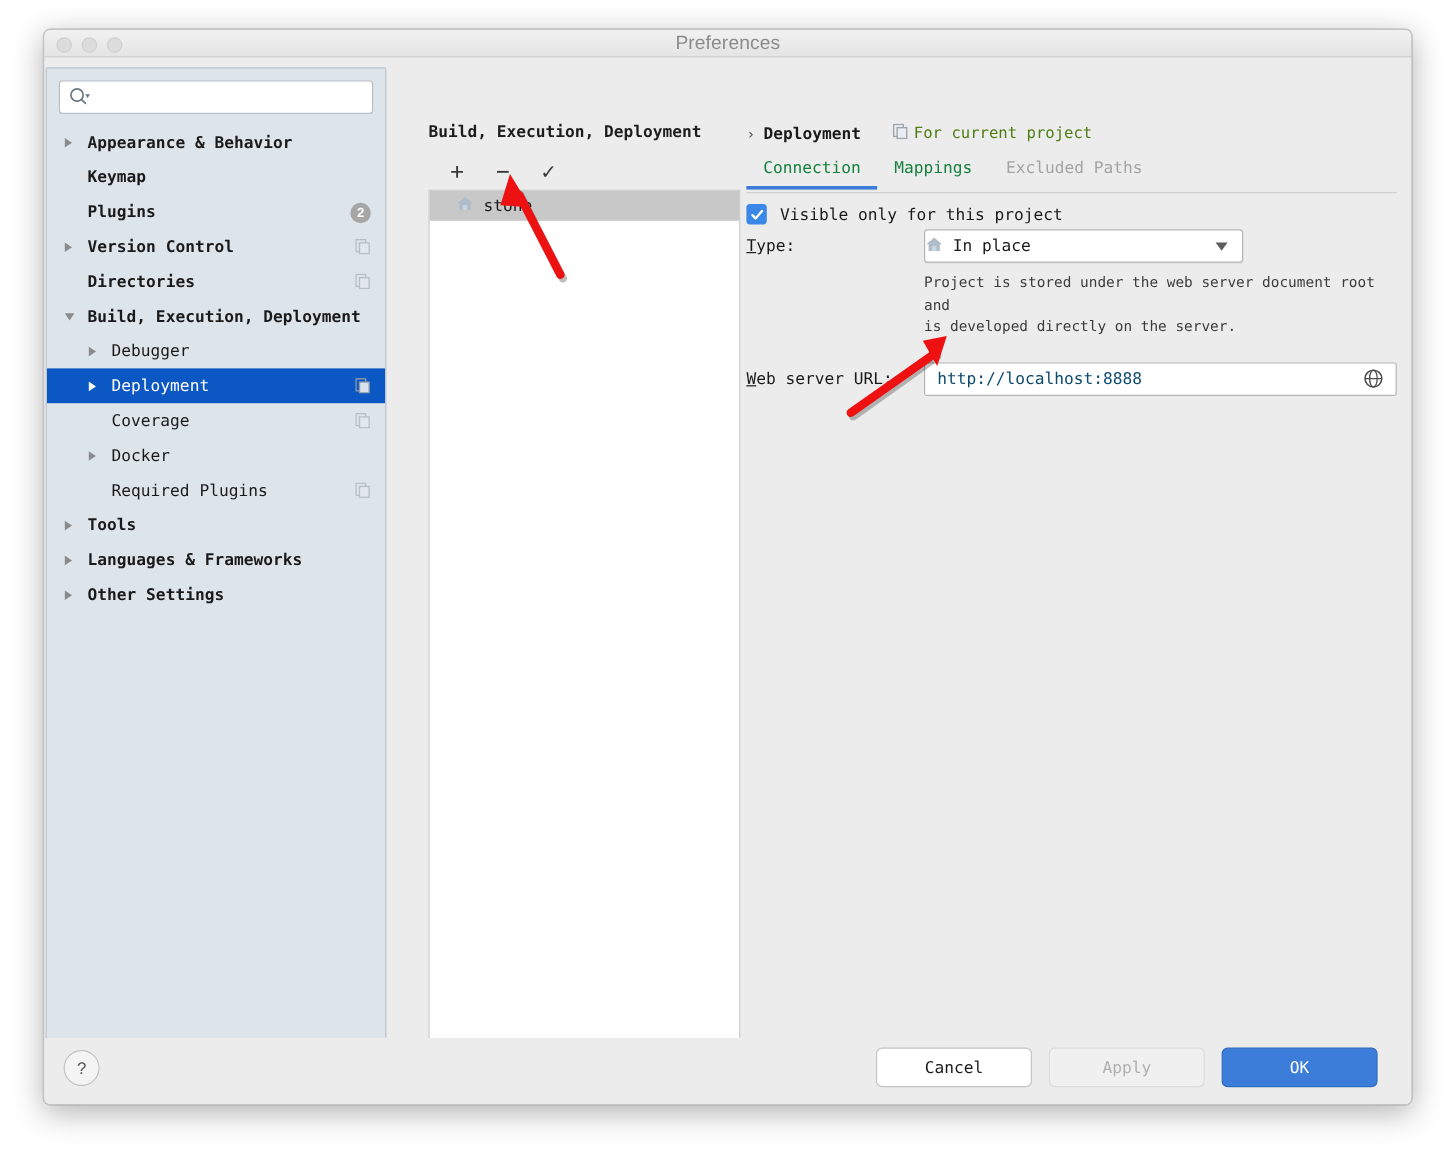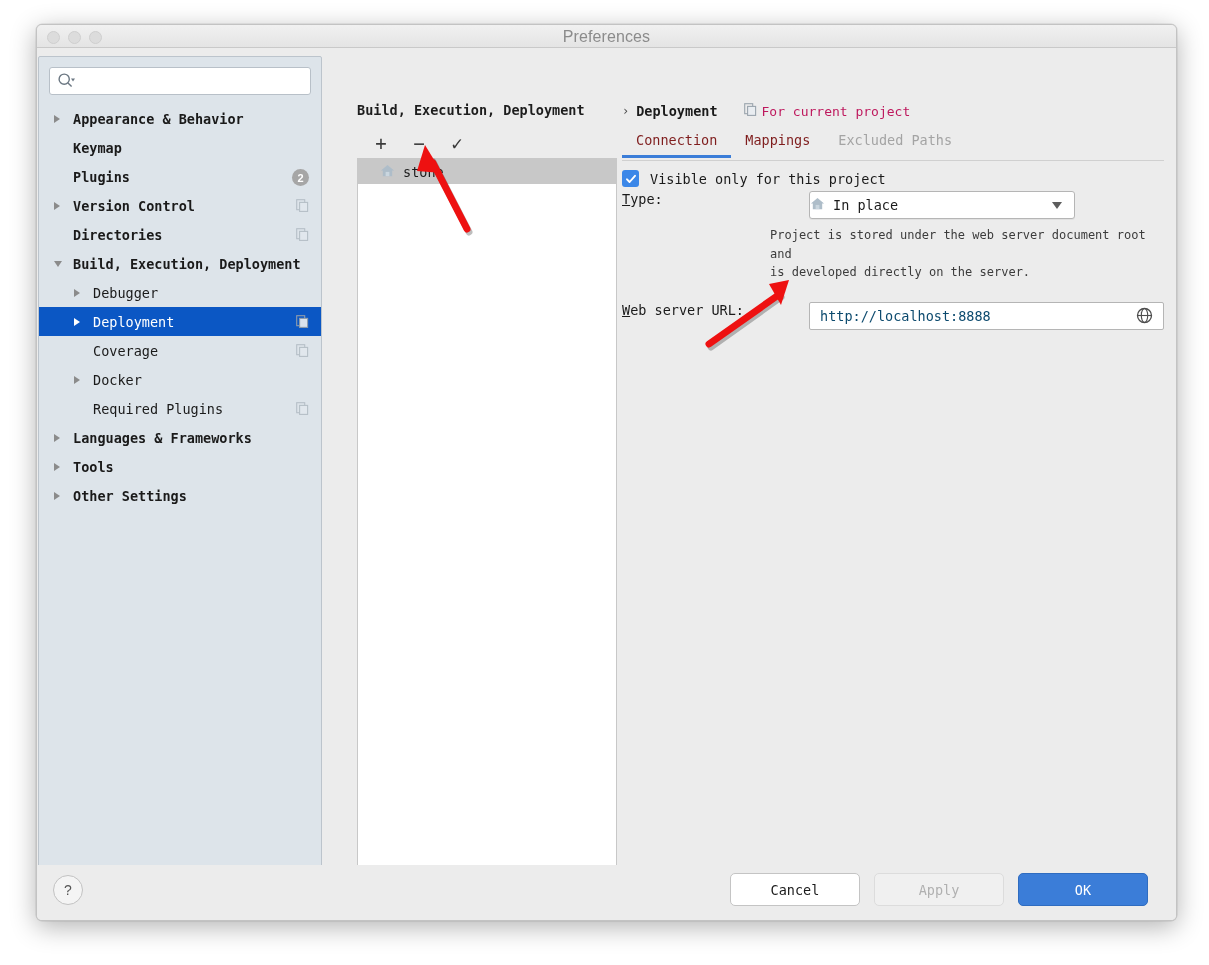--- a/index.html
+++ b/index.html
@@ -112,47 +112,47 @@
   
   .right { position: absolute; left: 578px; top: 48px; right: 0; bottom: 55px; }
   .breadcrumb {
     position: absolute; left: 7px; top: 7px; display: flex; align-items: center; gap: 7px;
     font-size: 13.5px;
   }
   .bc-sep { color: #4a4a4a; font-size: 12px; }
   .bc-cur { font-weight: bold; color: #1a1a1a; }
   .bc-note {
     display: flex; align-items: center; gap: 5px;
-    margin-left: 19px; color: #be185d; font-size: 13px;
+    margin-left: 19px; color: #4d7c0f; font-size: 13px;
   }
 
   .tabs {
     position: absolute; left: 7px; right: 12px; top: 34px; height: 30px;
     display: flex; align-items: flex-start; gap: 0;
     border-bottom: 1px solid #d0d0d0;
   }
   .tab {
-    padding: 2px 14px 9px 14px; font-size: 13.5px; color: #7f1d1d;
+    padding: 2px 14px 9px 14px; font-size: 13.5px; color: #15803d;
     position: relative;
   }
   .tab.disabled { color: #a4a4a4; }
   .tab.active::after {
     content: ""; position: absolute; left: 0; right: 0; bottom: -1px;
     height: 3px; background: #3b7dd8;
   }
 
   .form { position: absolute; left: 7px; right: 12px; top: 74px; }
   .chk-row { display: flex; align-items: center; gap: 11px; margin-bottom: 4px; }
   .checkbox {
     width: 17px; height: 17px; border-radius: 3px; background: #3b87e8;
     display: flex; align-items: center; justify-content: center; flex: none;
   }
   .chk-label { font-size: 13.5px; color: #1a1a1a; }
 
-  .field-row { display: flex; align-items: flex-start; gap: 39px; }
+  .field-row { display: flex; align-items: center; }
   .flabel { width: 148px; font-size: 13.5px; color: #1a1a1a; flex: none; }
   .mnem { text-decoration: underline; }
 
   .combo {
     position: relative; width: 264px; height: 26px;
     background: #ffffff; border: 1px solid #b5b5b5; border-radius: 3px;
     display: flex; align-items: center; gap: 8px; 
     font-size: 13.5px; color: #1a1a1a;
     box-shadow: 0 1px 0 rgba(0,0,0,0.05);
   }
@@ -288,25 +288,25 @@
             </div>
             <div class="tnode l1">
               <span>Required Plugins</span>
               <span class="copyicon"><svg width="13" height="13" viewBox="0 0 13 13">
                   <rect x="0.7" y="0.7" width="8" height="10" fill="none" stroke="#96a1ab" stroke-width="1.1"></rect>
                   <rect x="3.6" y="3.4" width="8" height="9" fill="#e6ebf0" stroke="#96a1ab" stroke-width="1.1"></rect>
                 </svg></span>
             </div>
             <div class="tnode l0">
               <span class="arrow"></span>
+              <span>Tools</span>
+            </div>
+            <div class="tnode l0">
+              <span class="arrow"></span>
               <span>Languages &amp; Frameworks</span>
-            </div>
-            <div class="tnode l0">
-              <span class="arrow"></span>
-              <span>Tools</span>
             </div>
             <div class="tnode l0">
               <span class="arrow"></span>
               <span>Other Settings</span>
             </div>
           </div>
       </div>
 
       <div class="mid-head">Build, Execution, Deployment</div>
       <div class="mid-toolbar" id="srv-toolbar">

